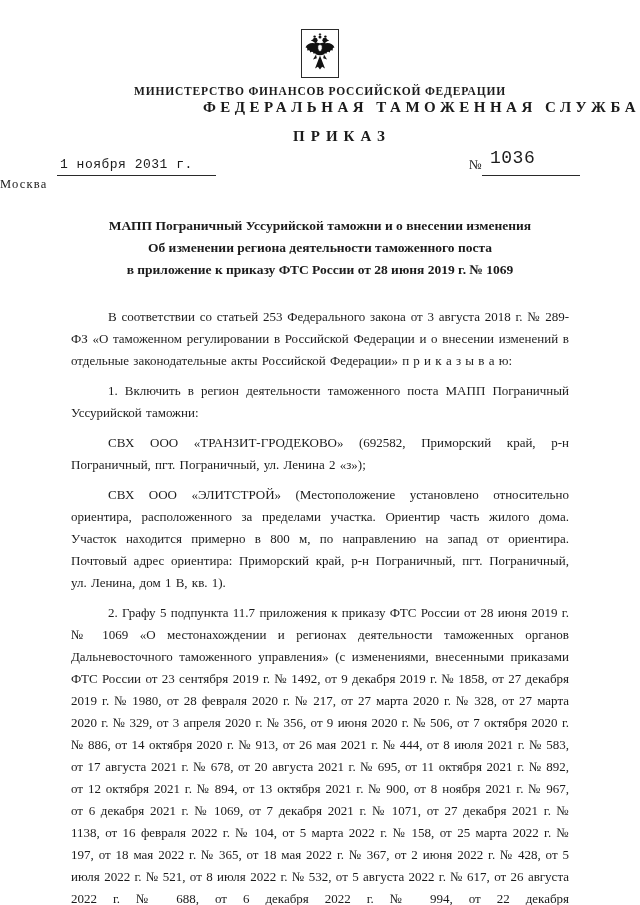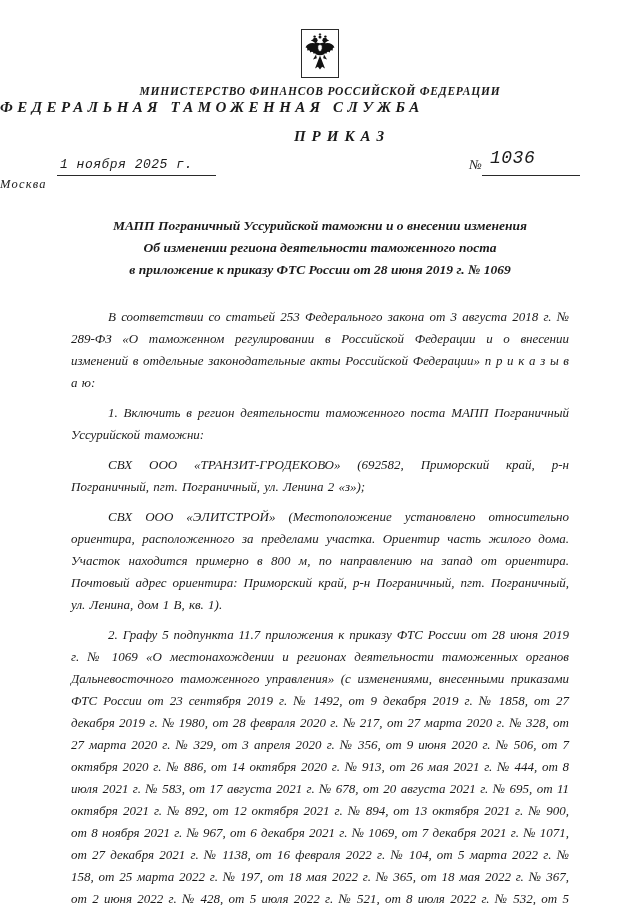--- a/index.html
+++ b/index.html
@@ -5,21 +5,20 @@
   html, body { margin: 0; padding: 0; background: #ffffff; }
   .page {
     position: relative;
     width: 640px;
     height: 905px;
     margin: 0 auto;
     background: #ffffff;
     color: #1b1b1b;
     font-family: "Liberation Serif", serif;
     overflow: hidden;
-    font-style: italic;
   }
   .emblem-wrap {
     display: flex;
     justify-content: center;
     padding-top: 29px;
   }
   .emblem-frame {
     width: 36px;
     height: 47px;
     border: 1px solid #2a2a2a;
@@ -31,21 +30,21 @@
   .h-ministry {
     margin-top: 7px;
     text-align: center;
     font-weight: bold;
     font-size: 11.5px;
     letter-spacing: 0.8px;
     white-space: nowrap;
   }
   .h-agency {
     margin-top: 2px;
-    text-align: left;
+    text-align: right;
     font-weight: bold;
     font-size: 15px;
     letter-spacing: 4.5px;
     white-space: nowrap;
   }
   .h-abbr {
     margin-top: 0px;
     text-align: center;
     font-weight: bold;
     font-size: 14px;
@@ -151,21 +150,21 @@
         </g>
       </svg>
     </div>
   </div>
 
   <div class="h-ministry">МИНИСТЕРСТВО ФИНАНСОВ РОССИЙСКОЙ ФЕДЕРАЦИИ</div>
   <div class="h-agency">ФЕДЕРАЛЬНАЯ ТАМОЖЕННАЯ СЛУЖБА</div>
   <div class="h-doctype">ПРИКАЗ</div>
 
   <div class="date-row">
-    <span class="date-value">1 ноября 2025 г.</span>
+    <span class="date-value">1 ноября 2031 г.</span>
     <span class="number-cell">
       <span class="number-sign">№</span>
       <span class="number-value">1036</span>
     </span>
   </div>
 
   <div class="h-city">Москва</div>
 
   <div class="doc-title">
     <div>МАПП Пограничный Уссурийской таможни и о внесении изменения</div>

